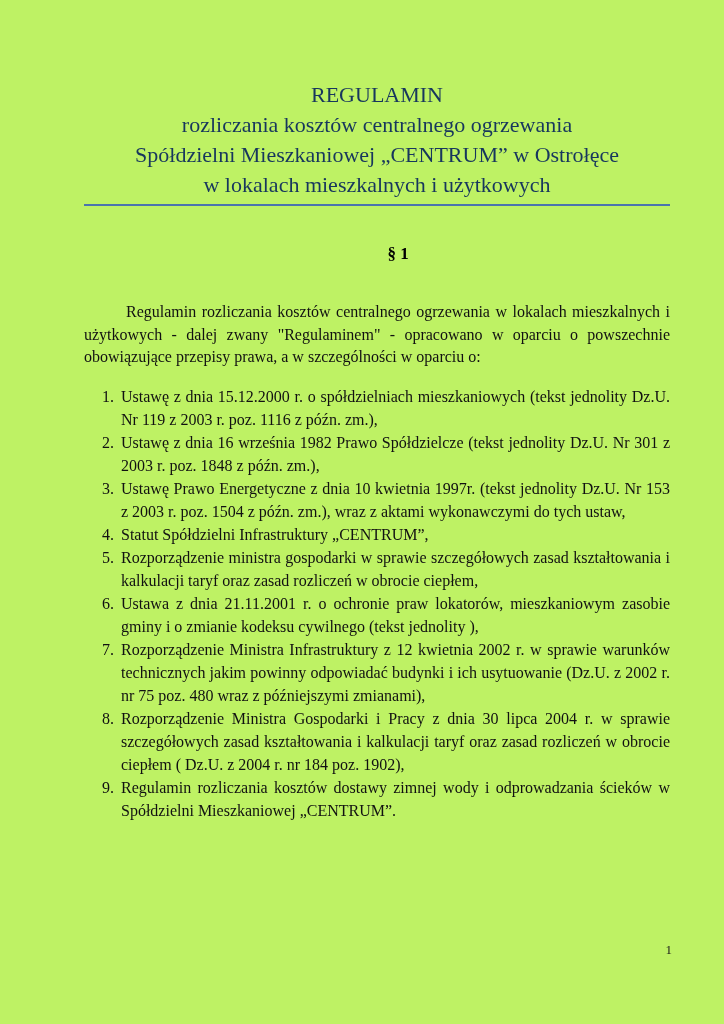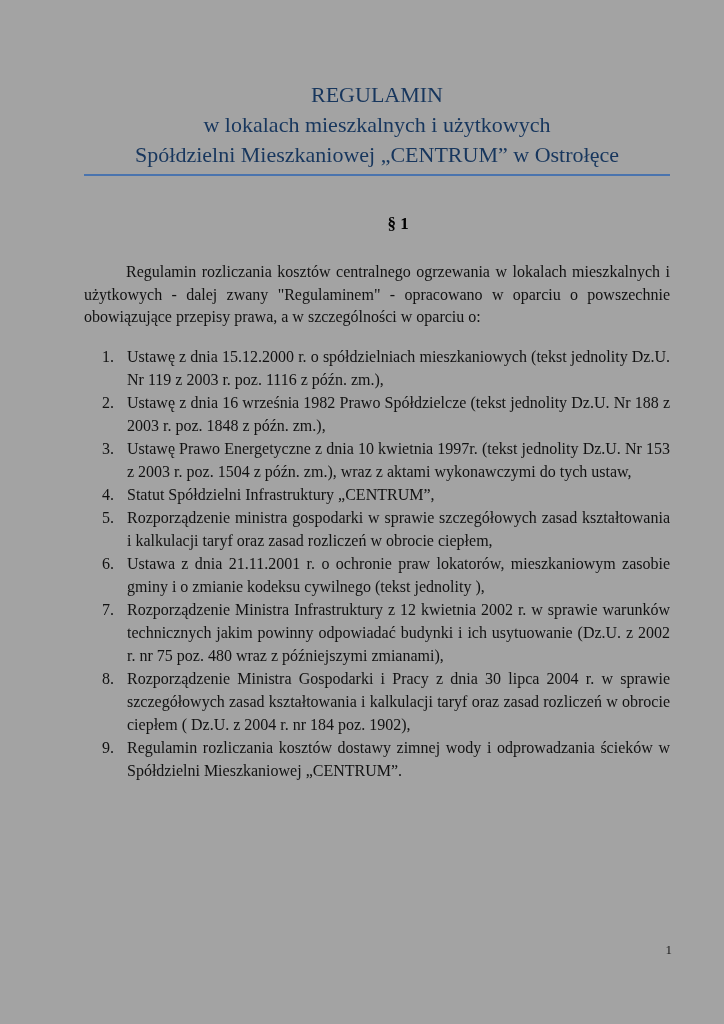--- a/index.html
+++ b/index.html
@@ -4,21 +4,21 @@
 <style>
   html, body {
     margin: 0;
     padding: 0;
     background: #ffffff;
   }
   .page {
     position: relative;
     width: 724px;
     height: 1024px;
-    background: #a3a3a3;
+    background: #bef264;
     font-family: "Liberation Serif", "DejaVu Serif", serif;
     color: #111111;
     overflow: hidden;
   }
   .content {
     position: absolute;
     left: 84px;
     top: 0;
     width: 586px;
   }
@@ -38,21 +38,21 @@
   .section-heading {
     margin-top: 36px;
     padding-left: 42px;
     text-align: center;
     font-weight: bold;
     font-size: 17px;
     line-height: 23px;
     color: #000000;
   }
   .intro {
-    margin-top: 26px;
+    margin-top: 36px;
     font-size: 16px;
     line-height: 22.5px;
     text-align: justify;
     text-indent: 42px;
   }
   .legal-list {
     margin: 14px 0 0 0;
     padding: 0;
     list-style: none;
     font-size: 16px;
@@ -61,55 +61,55 @@
   .list-item {
     display: flex;
   }
   .num {
     flex: 0 0 19px;
     margin-left: 18px;
   }
   .item-text {
     flex: 1;
     text-align: justify;
-    margin-left: 6px;
   }
   .page-number {
     position: absolute;
     right: 52px;
     top: 942px;
     font-size: 13px;
     color: #1a1a1a;
   }
 </style>
 </head>
 <body>
 
 <div class="page">
   <div class="content">
 
     <header class="title-block">
       <div class="title-line">REGULAMIN</div>
+      <div class="title-line">rozliczania kosztów centralnego ogrzewania</div>
+      <div class="title-line">Spółdzielni Mieszkaniowej „CENTRUM” w Ostrołęce</div>
       <div class="title-line">w lokalach mieszkalnych i użytkowych</div>
-      <div class="title-line">Spółdzielni Mieszkaniowej „CENTRUM” w Ostrołęce</div>
     </header>
 
     <div class="section-heading">§ 1</div>
 
     <p class="intro">Regulamin rozliczania kosztów centralnego ogrzewania w lokalach mieszkalnych i użytkowych - dalej zwany "Regulaminem" - opracowano w oparciu o powszechnie obowiązujące przepisy prawa, a w szczególności w oparciu o:</p>
 
     <ol class="legal-list" id="legal-list">
   <li class="list-item">
     <span class="num">1.</span>
     <span class="item-text">Ustawę z dnia 15.12.2000 r. o spółdzielniach mieszkaniowych (tekst jednolity Dz.U. Nr 119 z 2003 r. poz. 1116 z późn. zm.),</span>
   </li>
 
   <li class="list-item">
     <span class="num">2.</span>
-    <span class="item-text">Ustawę z dnia 16 września 1982 Prawo Spółdzielcze (tekst jednolity Dz.U. Nr 188 z 2003 r. poz. 1848 z późn. zm.),</span>
+    <span class="item-text">Ustawę z dnia 16 września 1982 Prawo Spółdzielcze (tekst jednolity Dz.U. Nr 301 z 2003 r. poz. 1848 z późn. zm.),</span>
   </li>
 
   <li class="list-item">
     <span class="num">3.</span>
     <span class="item-text">Ustawę Prawo Energetyczne z dnia 10 kwietnia 1997r. (tekst jednolity Dz.U. Nr 153 z 2003 r. poz. 1504 z późn. zm.), wraz z aktami wykonawczymi do tych ustaw,</span>
   </li>
 
   <li class="list-item">
     <span class="num">4.</span>
     <span class="item-text">Statut Spółdzielni Infrastruktury „CENTRUM”,</span>

